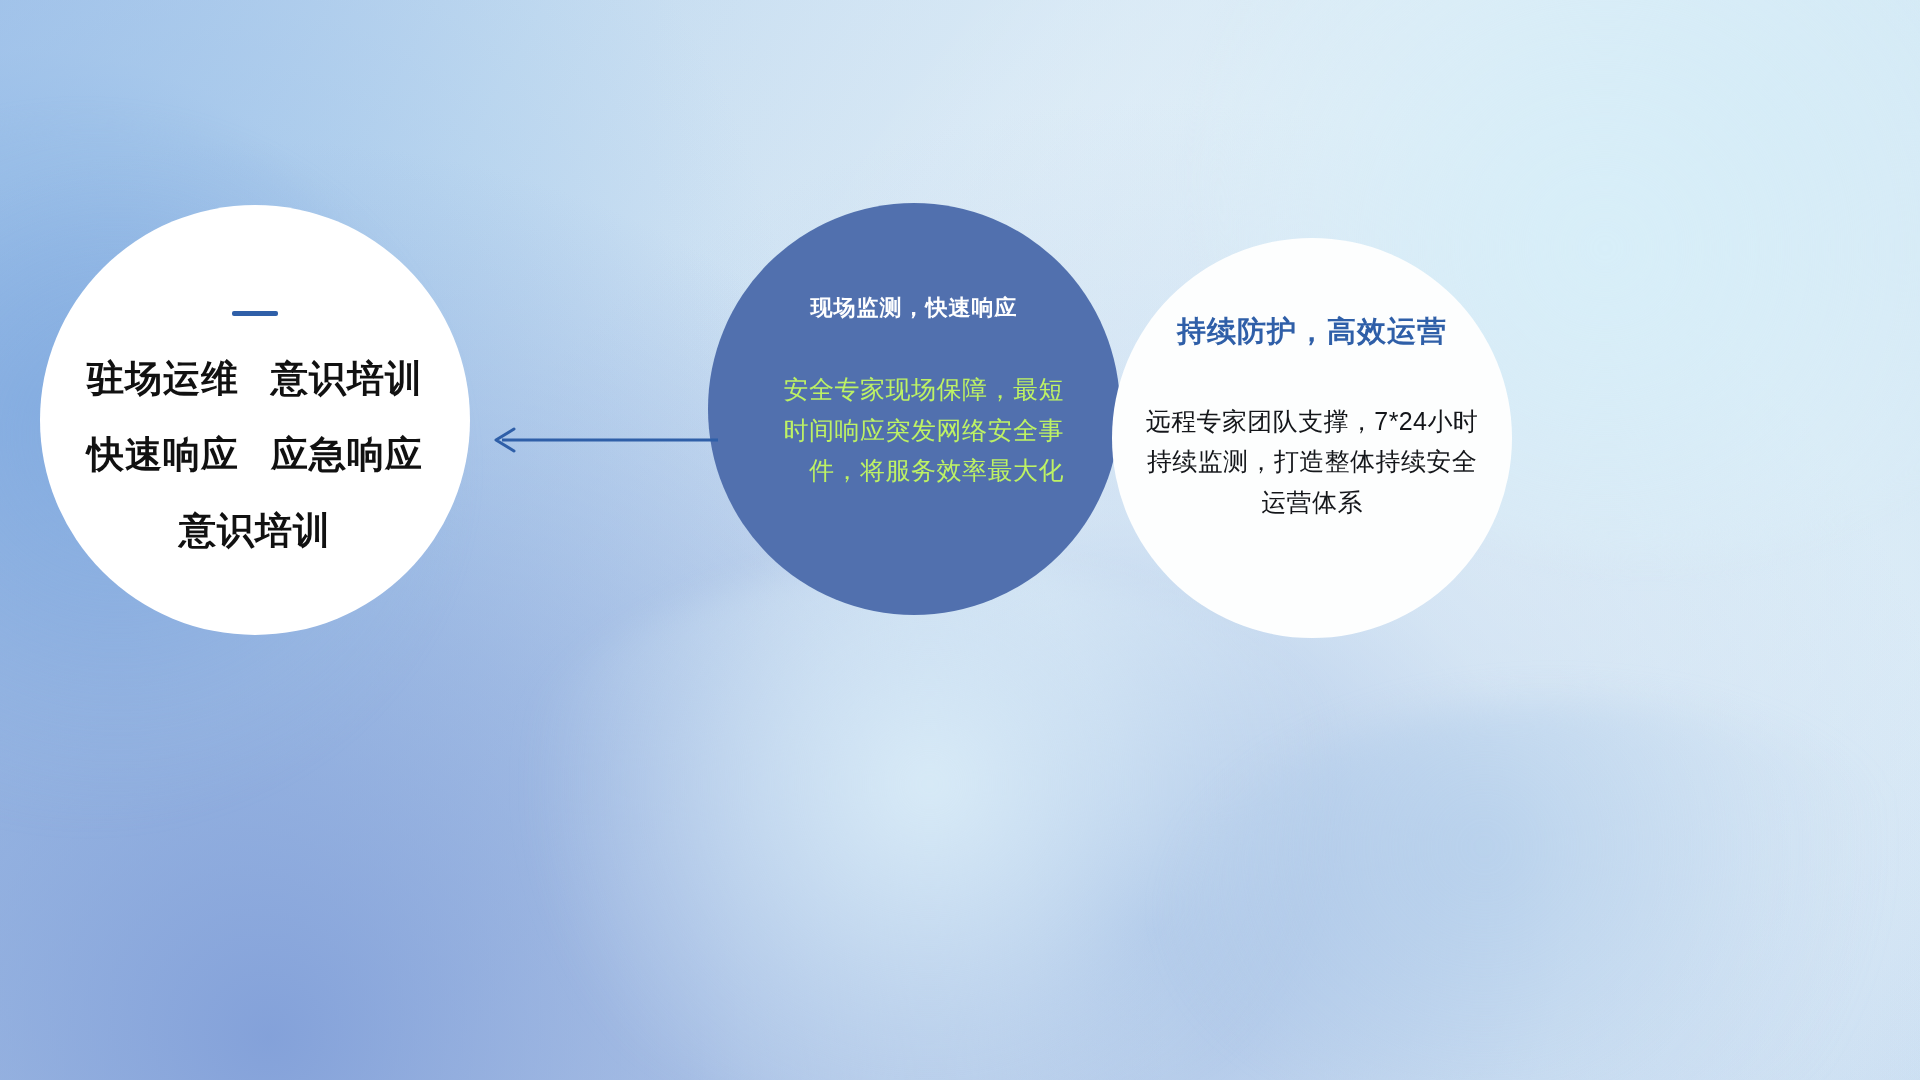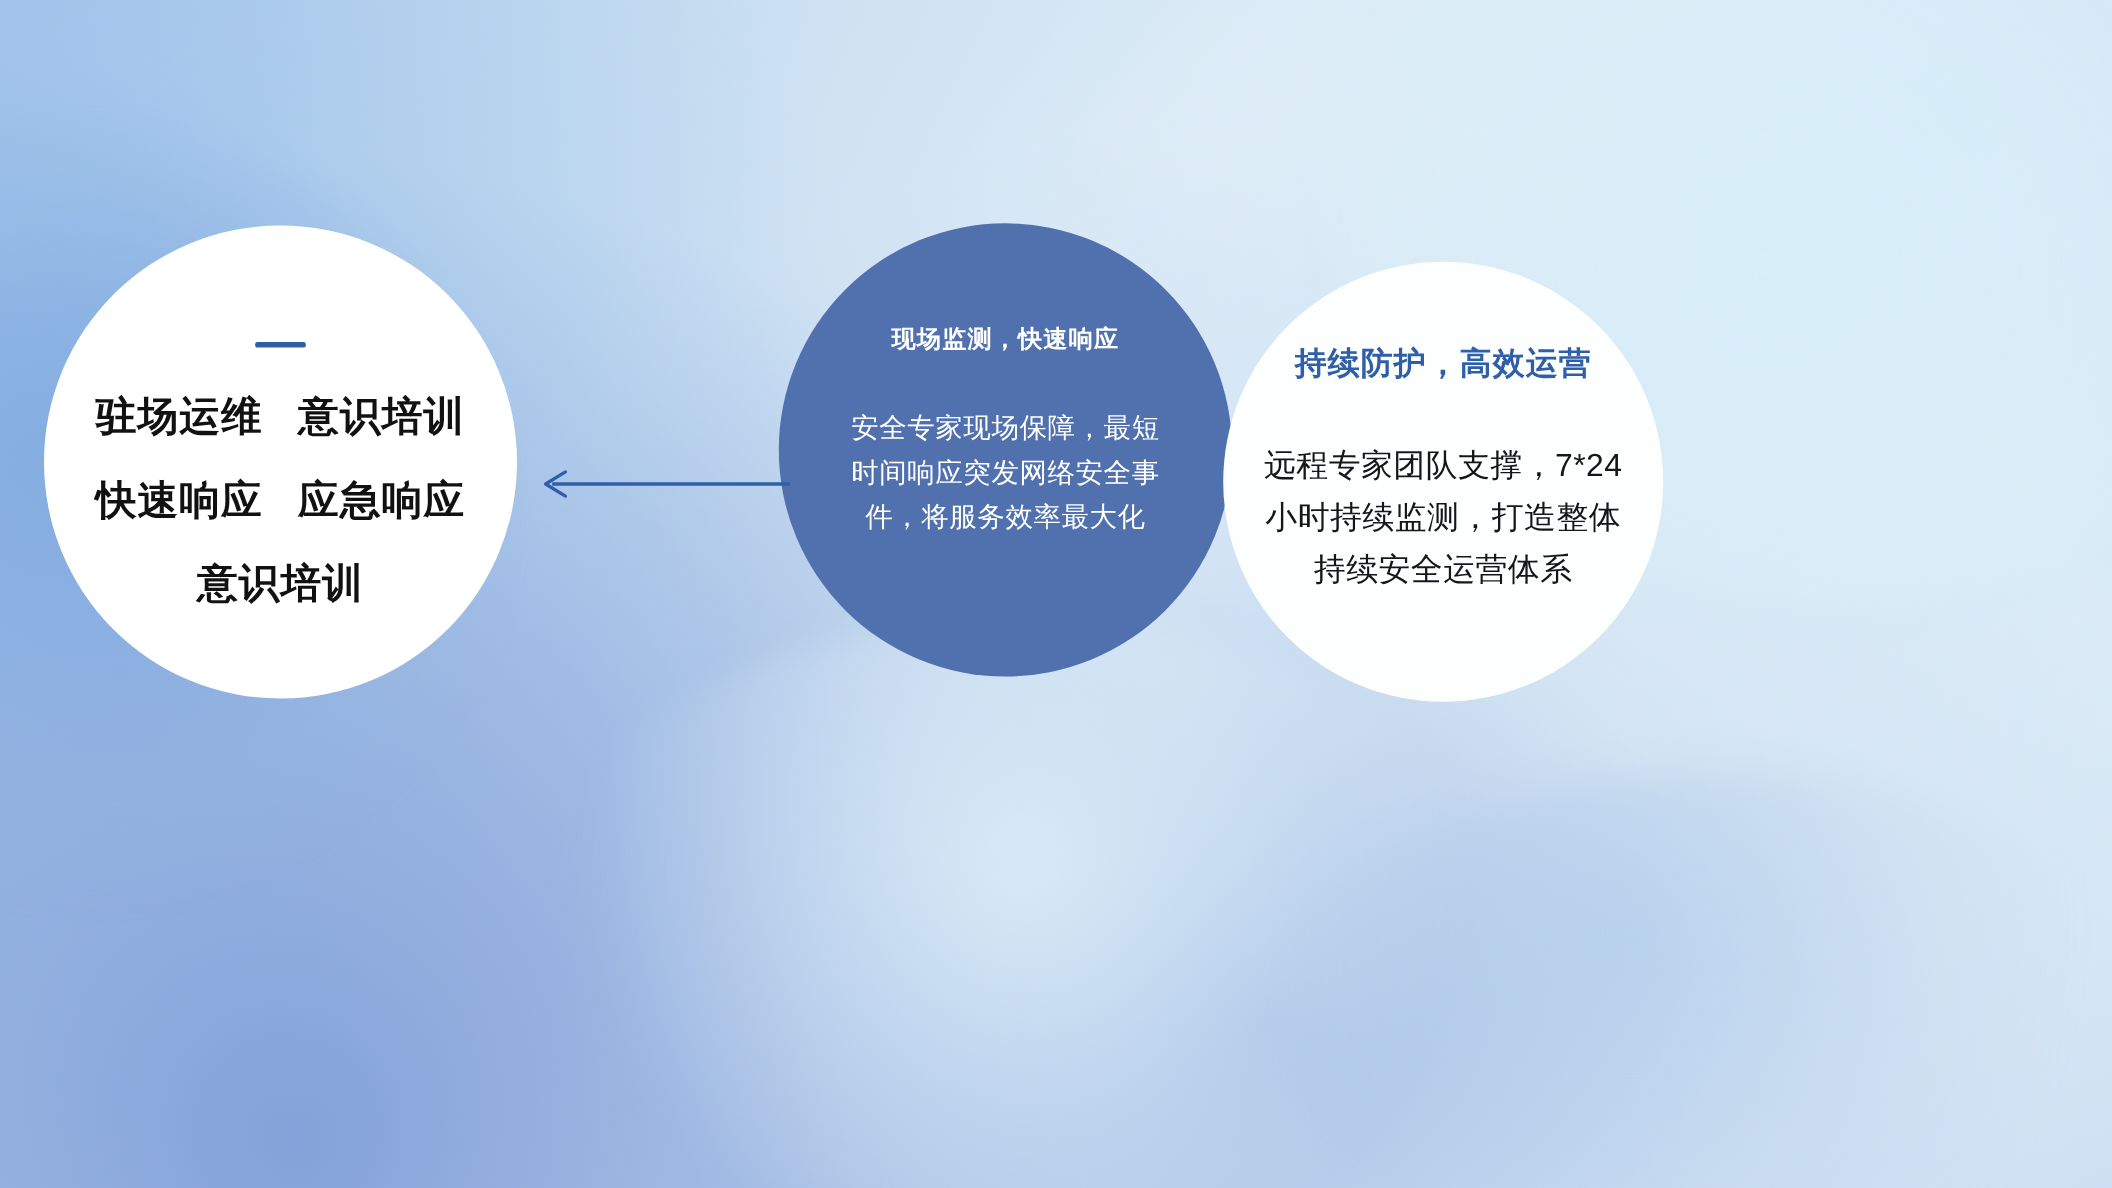--- a/index.html
+++ b/index.html
@@ -110,23 +110,23 @@
     font-size: 22px;
     font-weight: bold;
     color: #ffffff;
     letter-spacing: 1px;
     white-space: nowrap;
     line-height: 1.2;
   }
   .mid-body {
     margin-top: 48px;
     width: 300px;
-    text-align: center;
+    text-align: right;
     font-size: 25px;
-    color: #ffffff;
+    color: #bef264;
     line-height: 1.62;
     letter-spacing: 0.5px;
   }
 
   
   #circle-right {
     left: 1112px; top: 238px;
     width: 400px; height: 400px;
     background: #fdfefe;
     z-index: 5;
@@ -138,21 +138,21 @@
     font-weight: bold;
     color: #2f5fa8;
     letter-spacing: 1px;
     white-space: nowrap;
     line-height: 1.2;
   }
   .right-body {
     margin-top: 52px;
     width: 352px;
     text-align: center;
-    font-size: 29px;
+    font-size: 25px;
     color: #14161a;
     line-height: 1.62;
     letter-spacing: 0.4px;
   }
 
   
   #flow-arrow {
     position: absolute;
     left: 480px;
     top: 418px;

